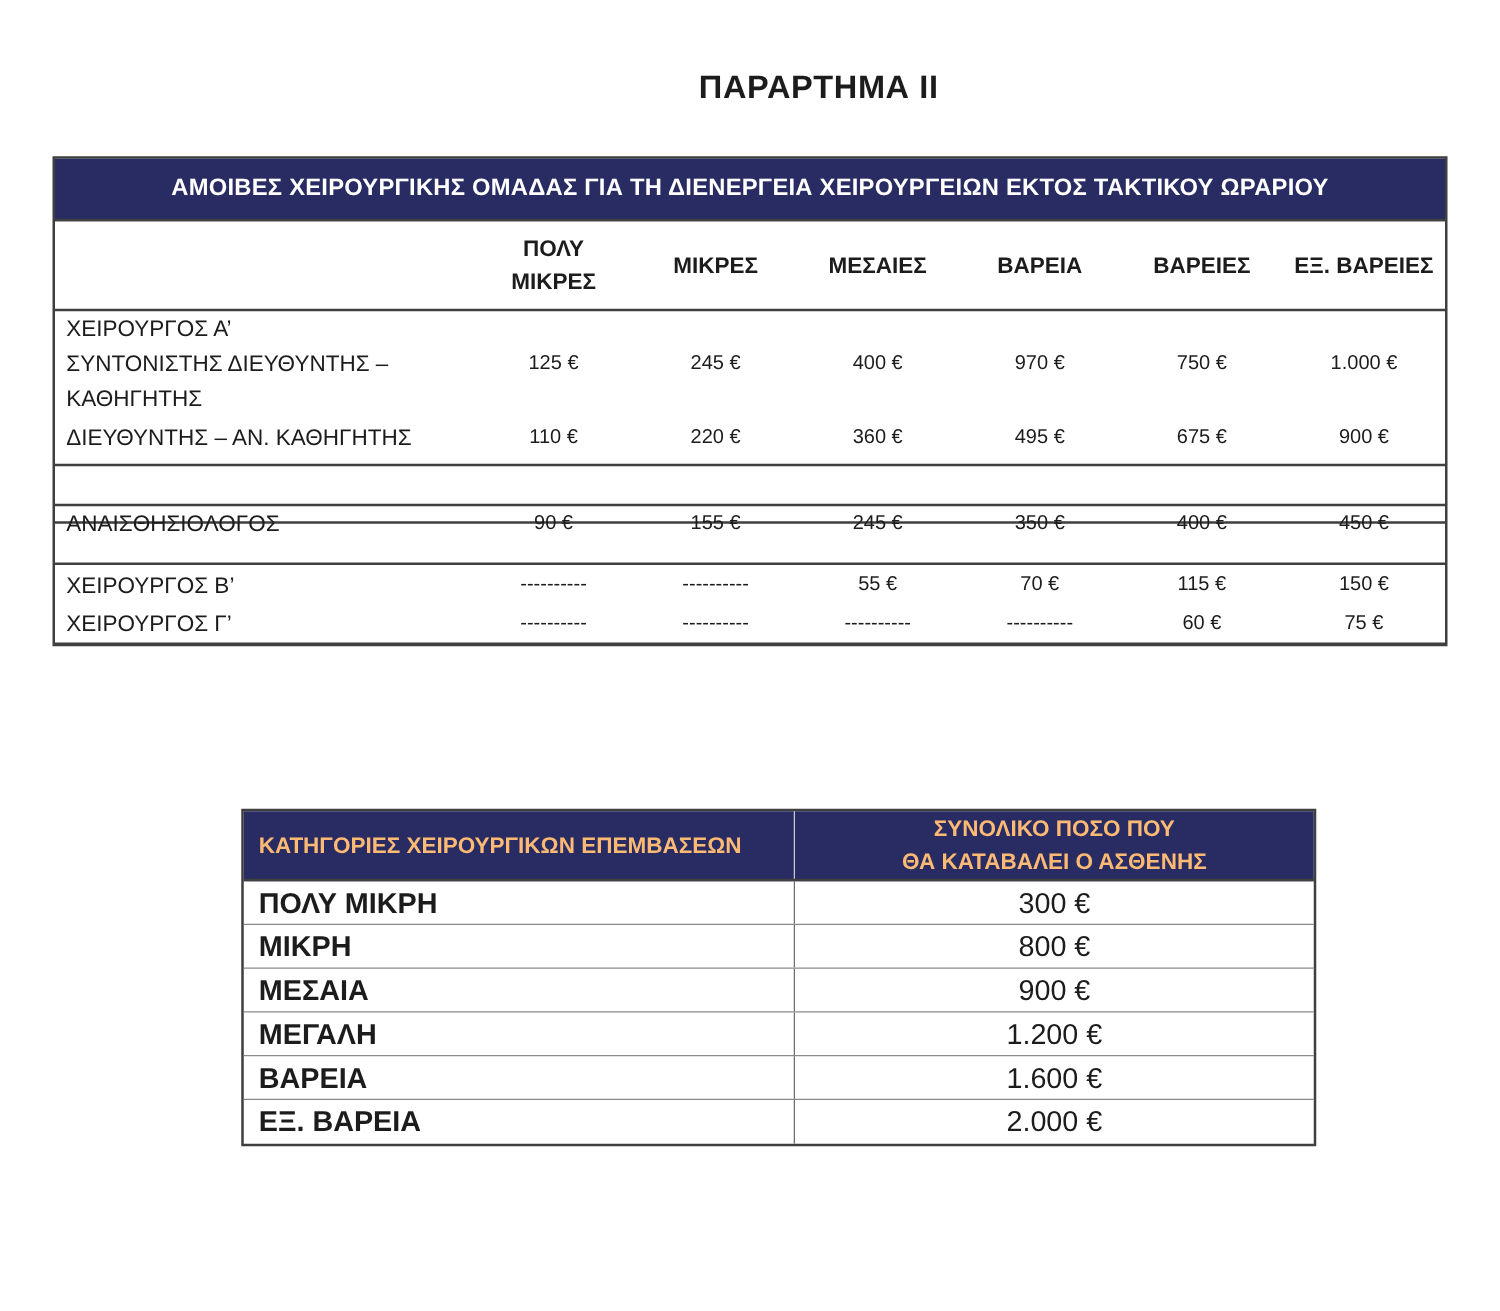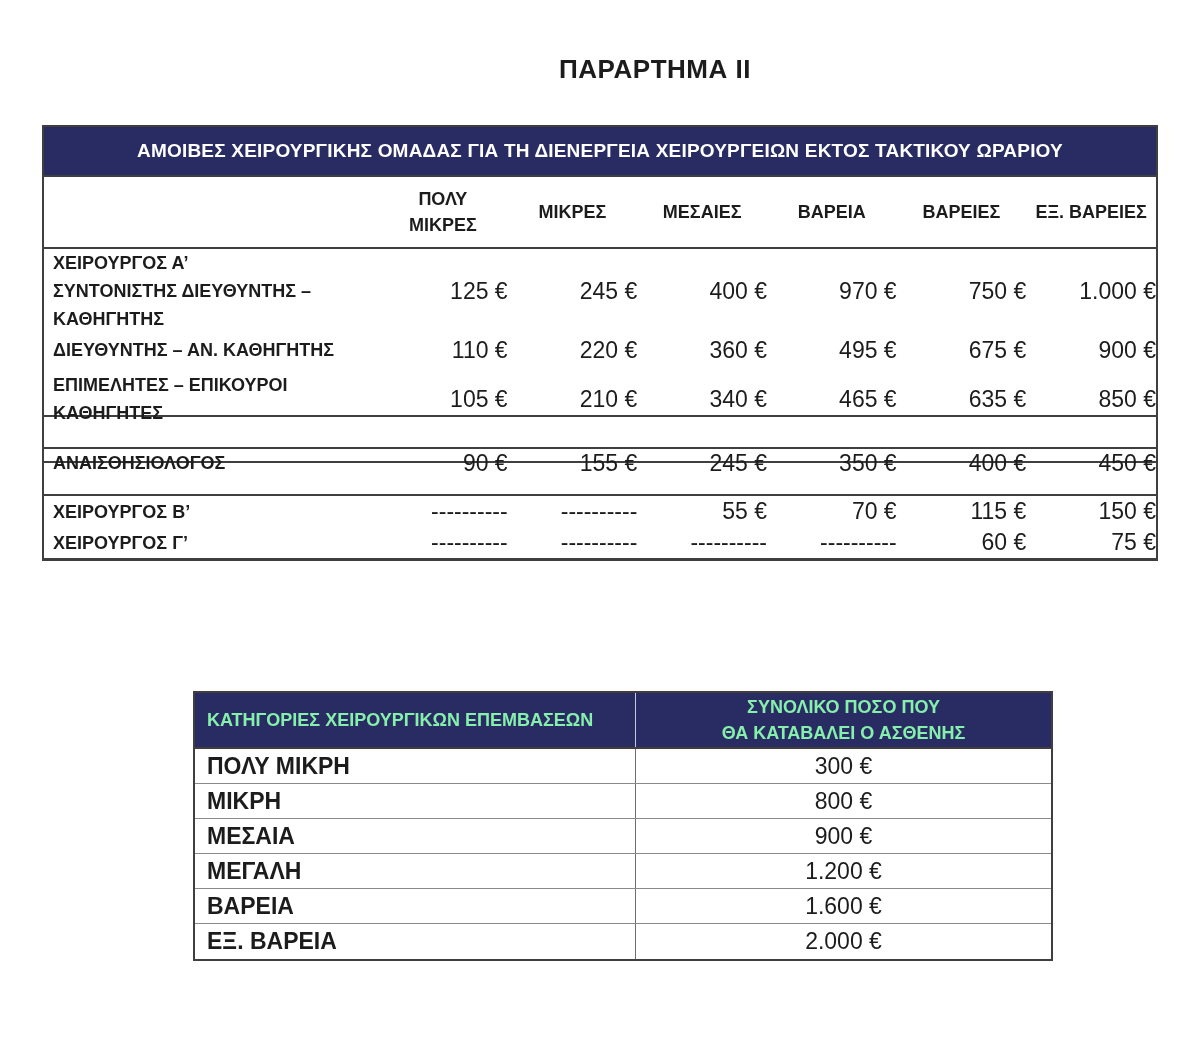--- a/index.html
+++ b/index.html
@@ -32,40 +32,40 @@
   }
   .t1-head{
     height:72px;border-bottom:2px solid var(--border);
     font-weight:bold;font-size:18px;
   }
   .t1-head .hcell{
     display:flex;align-items:center;justify-content:center;height:100%;
     text-align:center;white-space:pre-line;line-height:26px;
   }
   .label{
-    padding-left:9px;font-weight:bold;font-size:18px;line-height:28px;
+    padding-left:9px;font-weight:normal;font-size:18px;line-height:28px;
     white-space:pre-line;
   }
-  .val{text-align:right;font-size:23px;}
+  .val{text-align:center;font-size:16px;}
   .r1{height:80px}
   .r2{height:42px}
   .r3{height:44px}
   .sect{border-bottom:2px solid var(--border);}
   .empty-row{height:32px;border-bottom:2px solid var(--border);}
   .empty-row2{height:33px;border-bottom:2px solid var(--border);}
   .ra{height:14px;border-bottom:2px solid var(--border);}
   .rb{height:31px}
   
   .t2{
     margin:130px 0 0 193px;width:860px;
     border:2px solid var(--border);
   }
   .t2-head{
     display:grid;grid-template-columns:440px 1fr;height:56px;
-    background:var(--navy);color:#86efac;font-weight:bold;font-size:18px;
+    background:var(--navy);color:#fdba74;font-weight:bold;font-size:18px;
     border-bottom:2px solid var(--border);
   }
   .t2-head .c1{display:flex;align-items:center;padding-left:12px;}
   .t2-head .c2{
     display:flex;align-items:center;justify-content:center;text-align:center;
     white-space:pre-line;line-height:26px;border-left:1px solid rgba(255,255,255,.75);
   }
   .t2-row{
     display:grid;grid-template-columns:440px 1fr;height:35px;
     border-bottom:1px solid var(--divider);font-size:23px;
@@ -109,30 +109,20 @@
       <div class="val">1.000 €</div>
     </div>
     <div class="grid-row r2">
       <div class="label">ΔΙΕΥΘΥΝΤΗΣ – ΑΝ. ΚΑΘΗΓΗΤΗΣ</div>
       <div class="val">110 €</div>
       <div class="val">220 €</div>
       <div class="val">360 €</div>
       <div class="val">495 €</div>
       <div class="val">675 €</div>
       <div class="val">900 €</div>
-    </div>
-    <div class="grid-row r3">
-      <div class="label">ΕΠΙΜΕΛΗΤΕΣ – ΕΠΙΚΟΥΡΟΙ
-ΚΑΘΗΓΗΤΕΣ</div>
-      <div class="val">105 €</div>
-      <div class="val">210 €</div>
-      <div class="val">340 €</div>
-      <div class="val">465 €</div>
-      <div class="val">635 €</div>
-      <div class="val">850 €</div>
     </div>
   </div>
 
   <div class="empty-row"></div>
 
   <div class="grid-row ra">
     <div class="label">ΑΝΑΙΣΘΗΣΙΟΛΟΓΟΣ</div>
     <div class="val">90 €</div>
     <div class="val">155 €</div>
     <div class="val">245 €</div>

